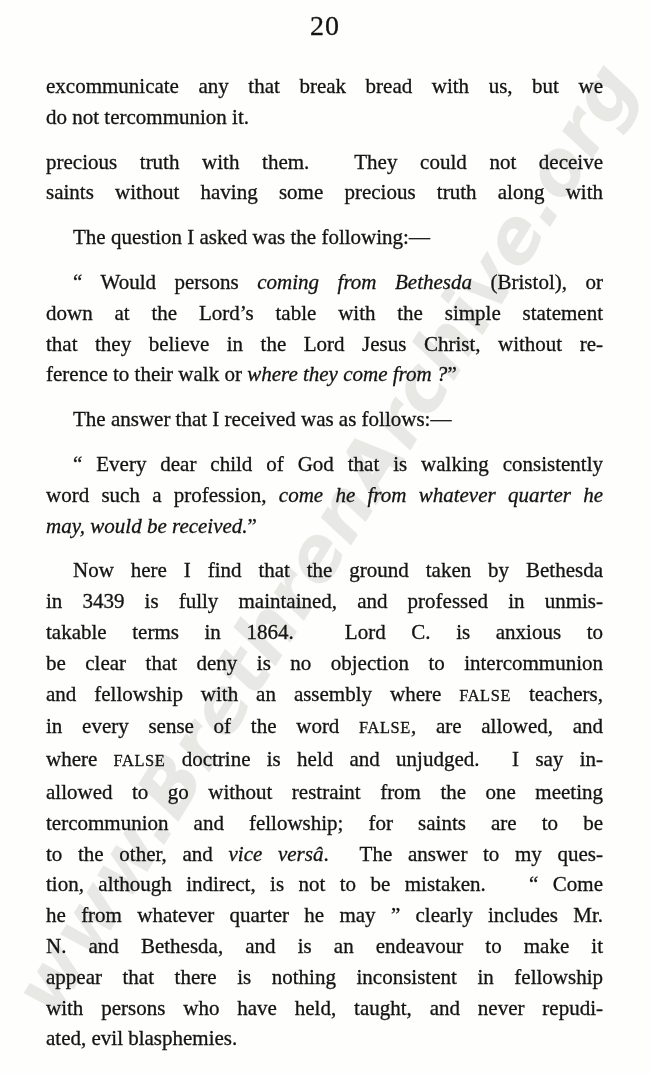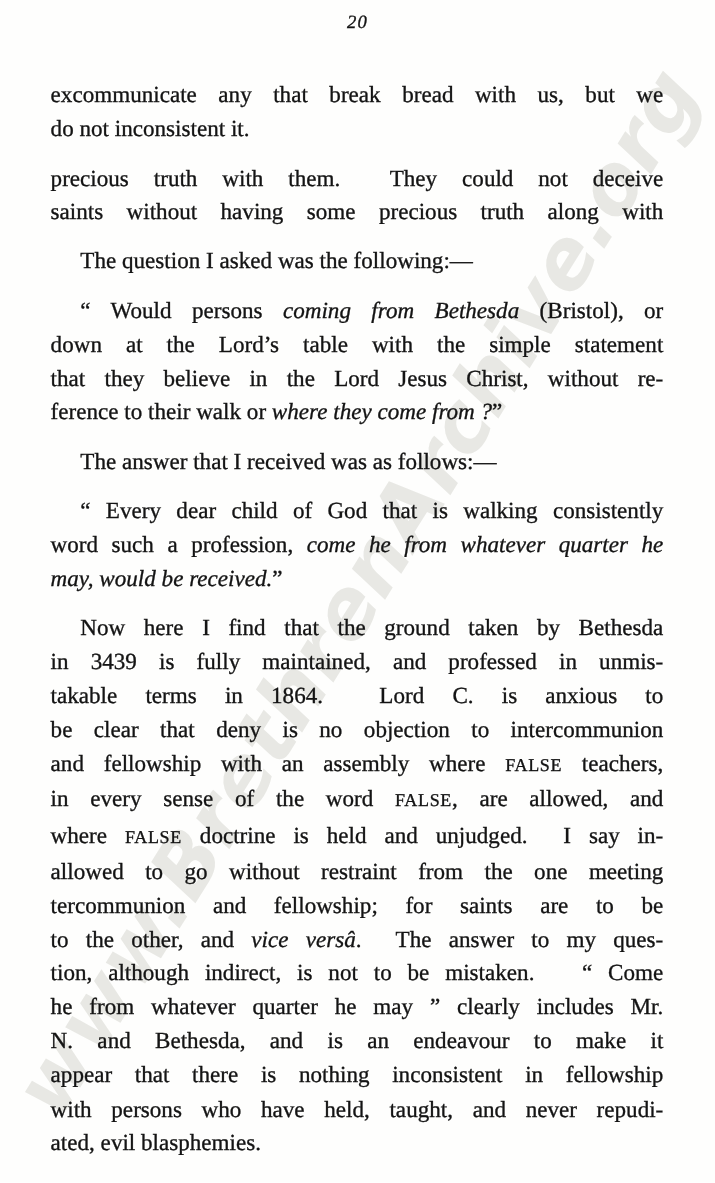--- a/index.html
+++ b/index.html
@@ -30,24 +30,23 @@
     white-space: nowrap;
     z-index: 0;
     user-select: none;
   }
   .page-number {
     position: absolute;
     top: 10px;
     left: 0;
     width: 100%;
     text-align: center;
-    font-size: 17px;
+    font-size: 28px;
     letter-spacing: 1px;
     z-index: 1;
-    font-style: italic;
     -webkit-text-stroke: 0.3px #111;
   }
   .text-block {
     position: absolute;
     left: 32px;
     top: 57px;
     width: 585px;
     font-size: 21px;
     line-height: 30.8px;
     z-index: 1;
@@ -70,21 +69,21 @@
 </style>
 </head>
 <body>
 
 <div class="page">
   <div class="watermark">www.BrethrenArchive.org</div>
   <div class="page-number">20</div>
   <div class="text-block">
       <div class="paragraph">
         <div class="line"><span>excommunicate any that break bread with us, but we</span></div>
-        <div class="line last"><span>do not inconsistent it.</span></div>
+        <div class="line last"><span>do not tercommunion it.</span></div>
       </div>
       <div class="paragraph">
         <div class="line"><span>precious truth with them.&nbsp; They could not deceive</span></div>
         <div class="line"><span>saints without having some precious truth along with</span></div>
       </div>
       <div class="paragraph">
         <div class="line last indent"><span>The question I asked was the following:—</span></div>
       </div>
       <div class="paragraph">
         <div class="line indent"><span>“ Would persons </span><span class="i">coming from Bethesda</span><span> (Bristol), or</span></div>

